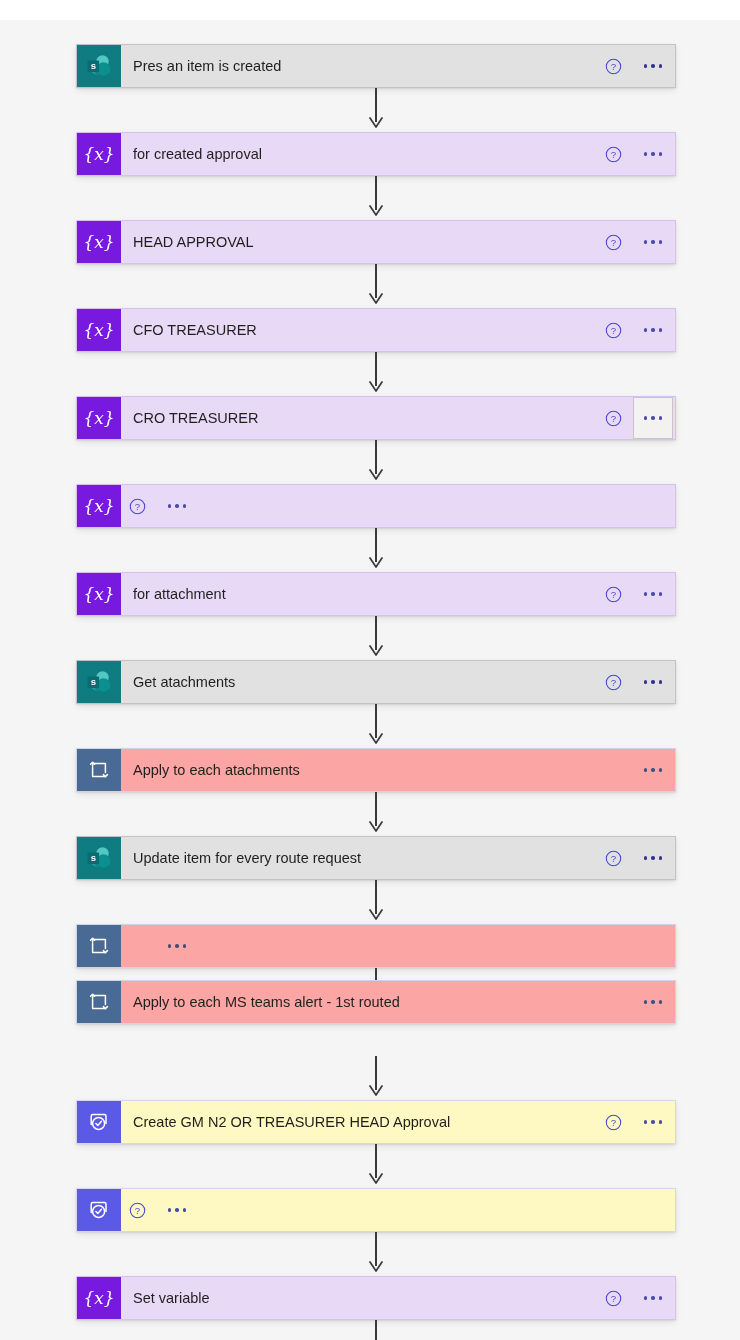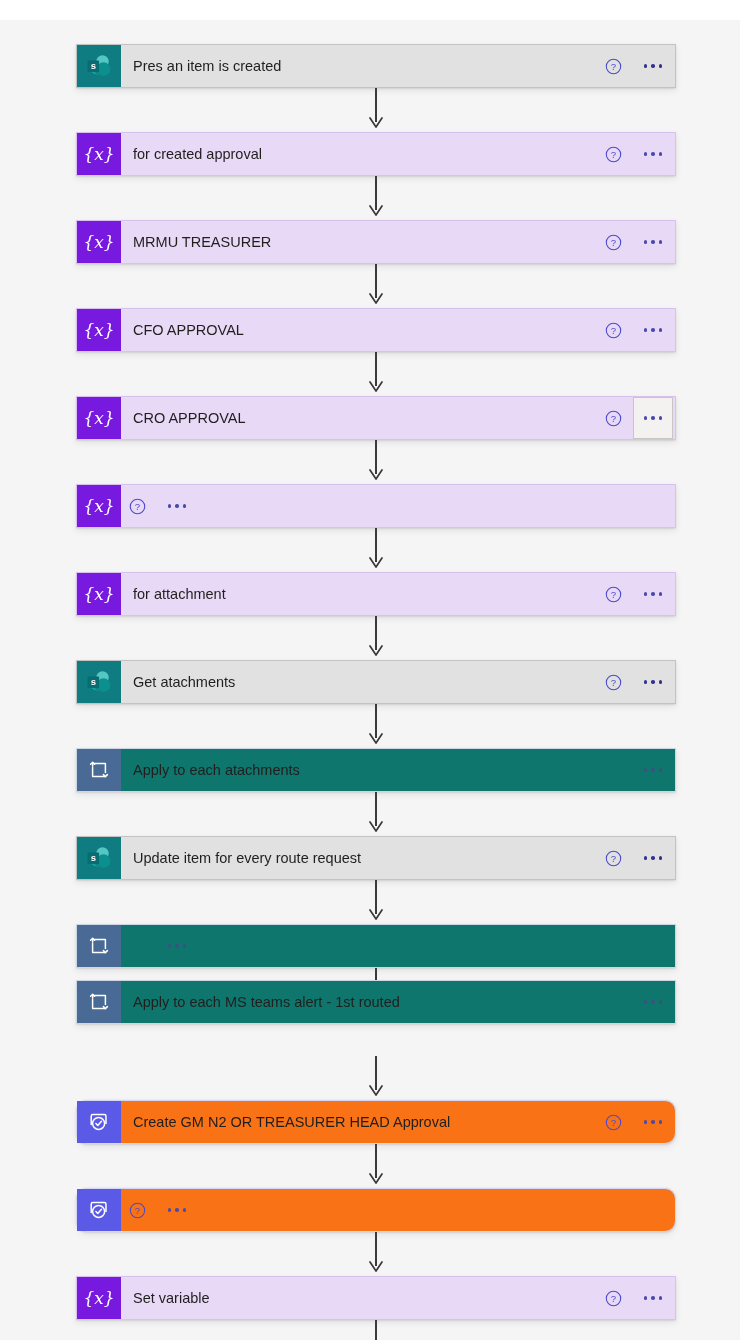--- a/index.html
+++ b/index.html
@@ -66,22 +66,22 @@
     width: 600px;
     height: 44px;
     box-sizing: border-box;
     display: flex;
     align-items: stretch;
     border: 1px solid #c8c6c4;
     box-shadow: 0 0.6px 1.8px rgba(0,0,0,0.10), 0 3px 7px rgba(0,0,0,0.07);
   }
   .card.sp      { background: #e1e1e1; border-color: #c3c3c3; }
   .card.var     { background: #e8d9f7; border-color: #d6c2ec; }
-  .card.loop    { background: #0f766e; border-color: #cdd6e2; }
-  .card.approve { background: #f97316; border-color: #d4d6f3; border-radius: 11px; }
+  .card.loop    { background: #fca5a5; border-color: #cdd6e2; }
+  .card.approve { background: #fef9c3; border-color: #d4d6f3; }
 
   .icon-box {
     width: 44px;
     min-width: 44px;
     height: 100%;
     display: flex;
     align-items: center;
     justify-content: center;
     position: relative;
   }
@@ -223,21 +223,21 @@
         <div class="head">
           <svg width="14" height="14" viewBox="0 0 14 14">
             <path d="M1 2 L7 11 L13 2" fill="none" stroke="#3b3a39" stroke-width="1.7" stroke-linecap="round" stroke-linejoin="round"></path>
           </svg>
         </div>
       </div>
       <div class="card var" style="top:200px">
         <div class="icon-box var">
           <span class="icon-var-glyph">{<i>x</i>}</span>
         </div>
-        <div class="card-title">MRMU TREASURER</div>
+        <div class="card-title">HEAD APPROVAL</div>
         <div class="card-actions">
           <div class="help-btn">
             <svg width="17" height="17" viewBox="0 0 17 17">
               <circle cx="8.5" cy="8.5" r="7.2" fill="none" stroke="#4a4ad0" stroke-width="1.1"></circle>
               <text x="8.5" y="12.2" font-family="Liberation Sans, sans-serif" font-size="9.6" fill="#4a4ad0" text-anchor="middle">?</text>
             </svg>
           </div>
           <div class="more-btn">
             <span class="dots">
               <i></i>
@@ -252,21 +252,21 @@
         <div class="head">
           <svg width="14" height="14" viewBox="0 0 14 14">
             <path d="M1 2 L7 11 L13 2" fill="none" stroke="#3b3a39" stroke-width="1.7" stroke-linecap="round" stroke-linejoin="round"></path>
           </svg>
         </div>
       </div>
       <div class="card var" style="top:288px">
         <div class="icon-box var">
           <span class="icon-var-glyph">{<i>x</i>}</span>
         </div>
-        <div class="card-title">CFO APPROVAL</div>
+        <div class="card-title">CFO TREASURER</div>
         <div class="card-actions">
           <div class="help-btn">
             <svg width="17" height="17" viewBox="0 0 17 17">
               <circle cx="8.5" cy="8.5" r="7.2" fill="none" stroke="#4a4ad0" stroke-width="1.1"></circle>
               <text x="8.5" y="12.2" font-family="Liberation Sans, sans-serif" font-size="9.6" fill="#4a4ad0" text-anchor="middle">?</text>
             </svg>
           </div>
           <div class="more-btn">
             <span class="dots">
               <i></i>
@@ -281,21 +281,21 @@
         <div class="head">
           <svg width="14" height="14" viewBox="0 0 14 14">
             <path d="M1 2 L7 11 L13 2" fill="none" stroke="#3b3a39" stroke-width="1.7" stroke-linecap="round" stroke-linejoin="round"></path>
           </svg>
         </div>
       </div>
       <div class="card var" style="top:376px">
         <div class="icon-box var">
           <span class="icon-var-glyph">{<i>x</i>}</span>
         </div>
-        <div class="card-title">CRO APPROVAL</div>
+        <div class="card-title">CRO TREASURER</div>
         <div class="card-actions">
           <div class="help-btn">
             <svg width="17" height="17" viewBox="0 0 17 17">
               <circle cx="8.5" cy="8.5" r="7.2" fill="none" stroke="#4a4ad0" stroke-width="1.1"></circle>
               <text x="8.5" y="12.2" font-family="Liberation Sans, sans-serif" font-size="9.6" fill="#4a4ad0" text-anchor="middle">?</text>
             </svg>
           </div>
           <div class="more-btn hovered">
             <span class="dots">
               <i></i>

